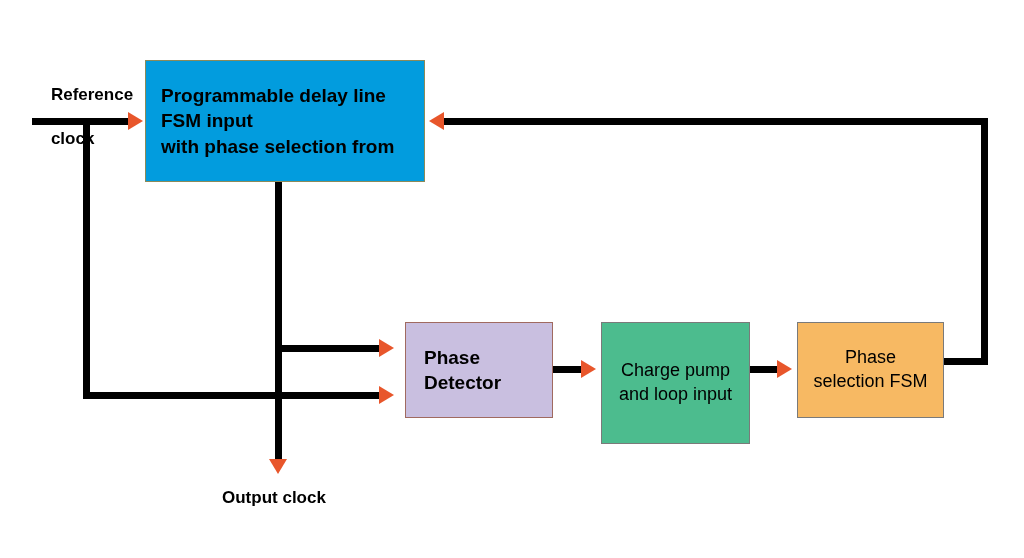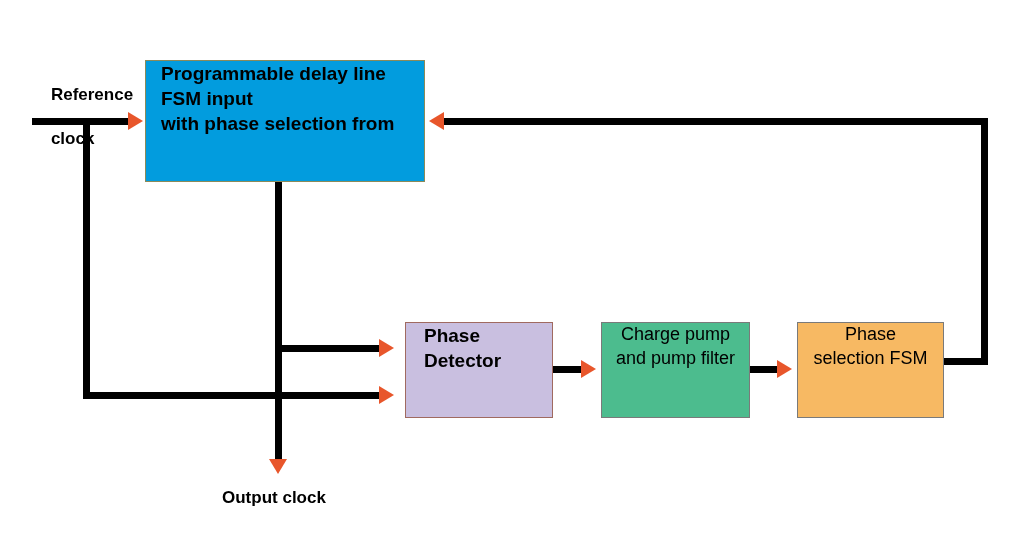--- a/index.html
+++ b/index.html
@@ -15,21 +15,21 @@
     width: 1024px;
     height: 558px;
     background: #ffffff;
     overflow: hidden;
   }
   .block {
     position: absolute;
     box-sizing: border-box;
     display: flex;
     flex-direction: column;
-    justify-content: flex-start;
+    justify-content: center;
     color: #000000;
     line-height: 1.32;
   }
   .block .line { display: block; white-space: pre; }
 
   #block-delay-line {
     left: 145px; top: 60px; width: 280px; height: 122px;
     background: #029CDE;
     border: 1.5px solid #8a8a5a;
     font-size: 19px;
@@ -40,21 +40,21 @@
   #block-phase-detector {
     left: 405px; top: 322px; width: 148px; height: 96px;
     background: #C9BFE0;
     border: 1.5px solid #a06a60;
     font-size: 19px;
     font-weight: bold;
     padding-left: 18px;
     text-align: left;
   }
   #block-charge-pump {
-    left: 601px; top: 322px; width: 149px; height: 96px;
+    left: 601px; top: 322px; width: 149px; height: 122px;
     background: #4CBC8E;
     border: 1.5px solid #7a7a7a;
     font-size: 18px;
     font-weight: normal;
     text-align: center;
     align-items: center;
   }
   #block-phase-fsm {
     left: 797px; top: 322px; width: 147px; height: 96px;
     background: #F7B963;
@@ -135,21 +135,21 @@
     <span class="line">with phase selection from</span>
   </div>
 
   <div class="block" id="block-phase-detector">
     <span class="line">Phase</span>
     <span class="line">Detector</span>
   </div>
 
   <div class="block" id="block-charge-pump">
     <span class="line">Charge pump</span>
-    <span class="line">and pump filter</span>
+    <span class="line">and loop input</span>
   </div>
 
   <div class="block" id="block-phase-fsm">
     <span class="line">Phase</span>
     <span class="line">selection FSM</span>
   </div>
 
   <div class="label" id="label-reference-clock">
     <span class="line">Reference</span><br>
     <span class="line">clock</span>

